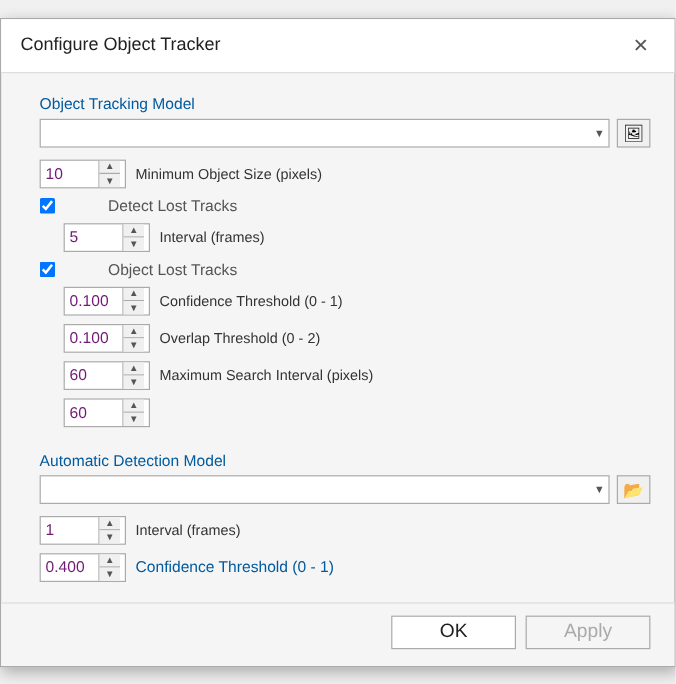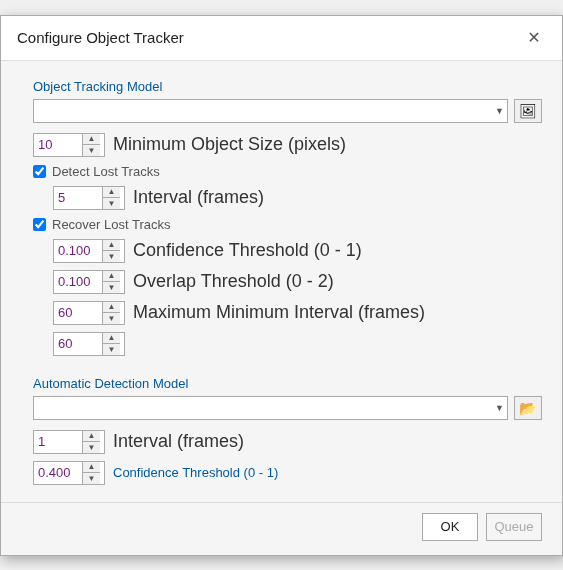--- a/index.html
+++ b/index.html
@@ -61,21 +61,21 @@
     }
 
     .row {
       display: flex;
       align-items: center;
       margin-bottom: 7px;
     }
 
     .row-label {
       color: #333;
-      font-size: 18px;
+      font-size: 12px;
       margin-left: 8px;
     }
 
     .row-label-blue {
       color: #005a9e;
       font-size: 13px;
       margin-left: 8px;
     }
 
     .spinbox {
@@ -176,35 +176,36 @@
     }
 
     .checkbox-row input[type=checkbox] {
       margin-right: 6px;
       cursor: pointer;
     }
 
     .checkbox-label {
       font-size: 13px;
       color: #555;
+      margin-left: 38px;
     }
 
     .dialog-footer {
       display: flex;
       justify-content: flex-end;
       gap: 8px;
       padding: 10px 20px 14px 20px;
       background: #f5f5f5;
       border-top: 1px solid #ddd;
     }
 
     .footer-btn {
-      width: 56px;
+      width: 104px;
       height: 28px;
-      font-size: 13px;
+      font-size: 16px;
       background: #fff;
       border: 1px solid #aaa;
       cursor: pointer;
       color: #222;
     }
     .footer-btn:disabled {
       color: #aaa;
       background: #f5f5f5;
       cursor: default;
     }
@@ -260,21 +261,21 @@
         <div class="spinbox-arrows">
           <button class="spin-up">▲</button>
           <button class="spin-down">▼</button>
         </div>
       </div>
       <span class="row-label">Interval (frames)</span>
     </div>
 
     <div class="checkbox-row">
       <input type="checkbox" id="recoverLostTracks" checked="" style="">
-      <label for="recoverLostTracks" class="checkbox-label">Recover Lost Tracks</label>
+      <label for="recoverLostTracks" class="checkbox-label">Object Lost Tracks</label>
     </div>
 
     <div class="row indented">
       <div class="spinbox">
         <input type="text" value="0.100" style="">
         <div class="spinbox-arrows">
           <button class="spin-up">▲</button>
           <button class="spin-down">▼</button>
         </div>
       </div>
@@ -293,21 +294,21 @@
     </div>
 
     <div class="row indented">
       <div class="spinbox">
         <input type="text" value="60" style="">
         <div class="spinbox-arrows">
           <button class="spin-up">▲</button>
           <button class="spin-down">▼</button>
         </div>
       </div>
-      <span class="row-label">Maximum Minimum Interval (frames)</span>
+      <span class="row-label">Maximum Search Interval (pixels)</span>
     </div>
 
     <div class="row indented">
       <div class="spinbox">
         <input type="text" value="60" style="">
         <div class="spinbox-arrows">
           <button class="spin-up">▲</button>
           <button class="spin-down">▼</button>
         </div>
       </div>
@@ -345,16 +346,16 @@
           <button class="spin-down">▼</button>
         </div>
       </div>
       <span class="row-label-blue">Confidence Threshold (0 - 1)</span>
     </div>
 
   </div>
 
   <div class="dialog-footer">
     <button class="footer-btn">OK</button>
-    <button class="footer-btn" disabled="">Queue</button>
+    <button class="footer-btn" disabled="">Apply</button>
   </div>
 
 </div>
 
 </body></html>

